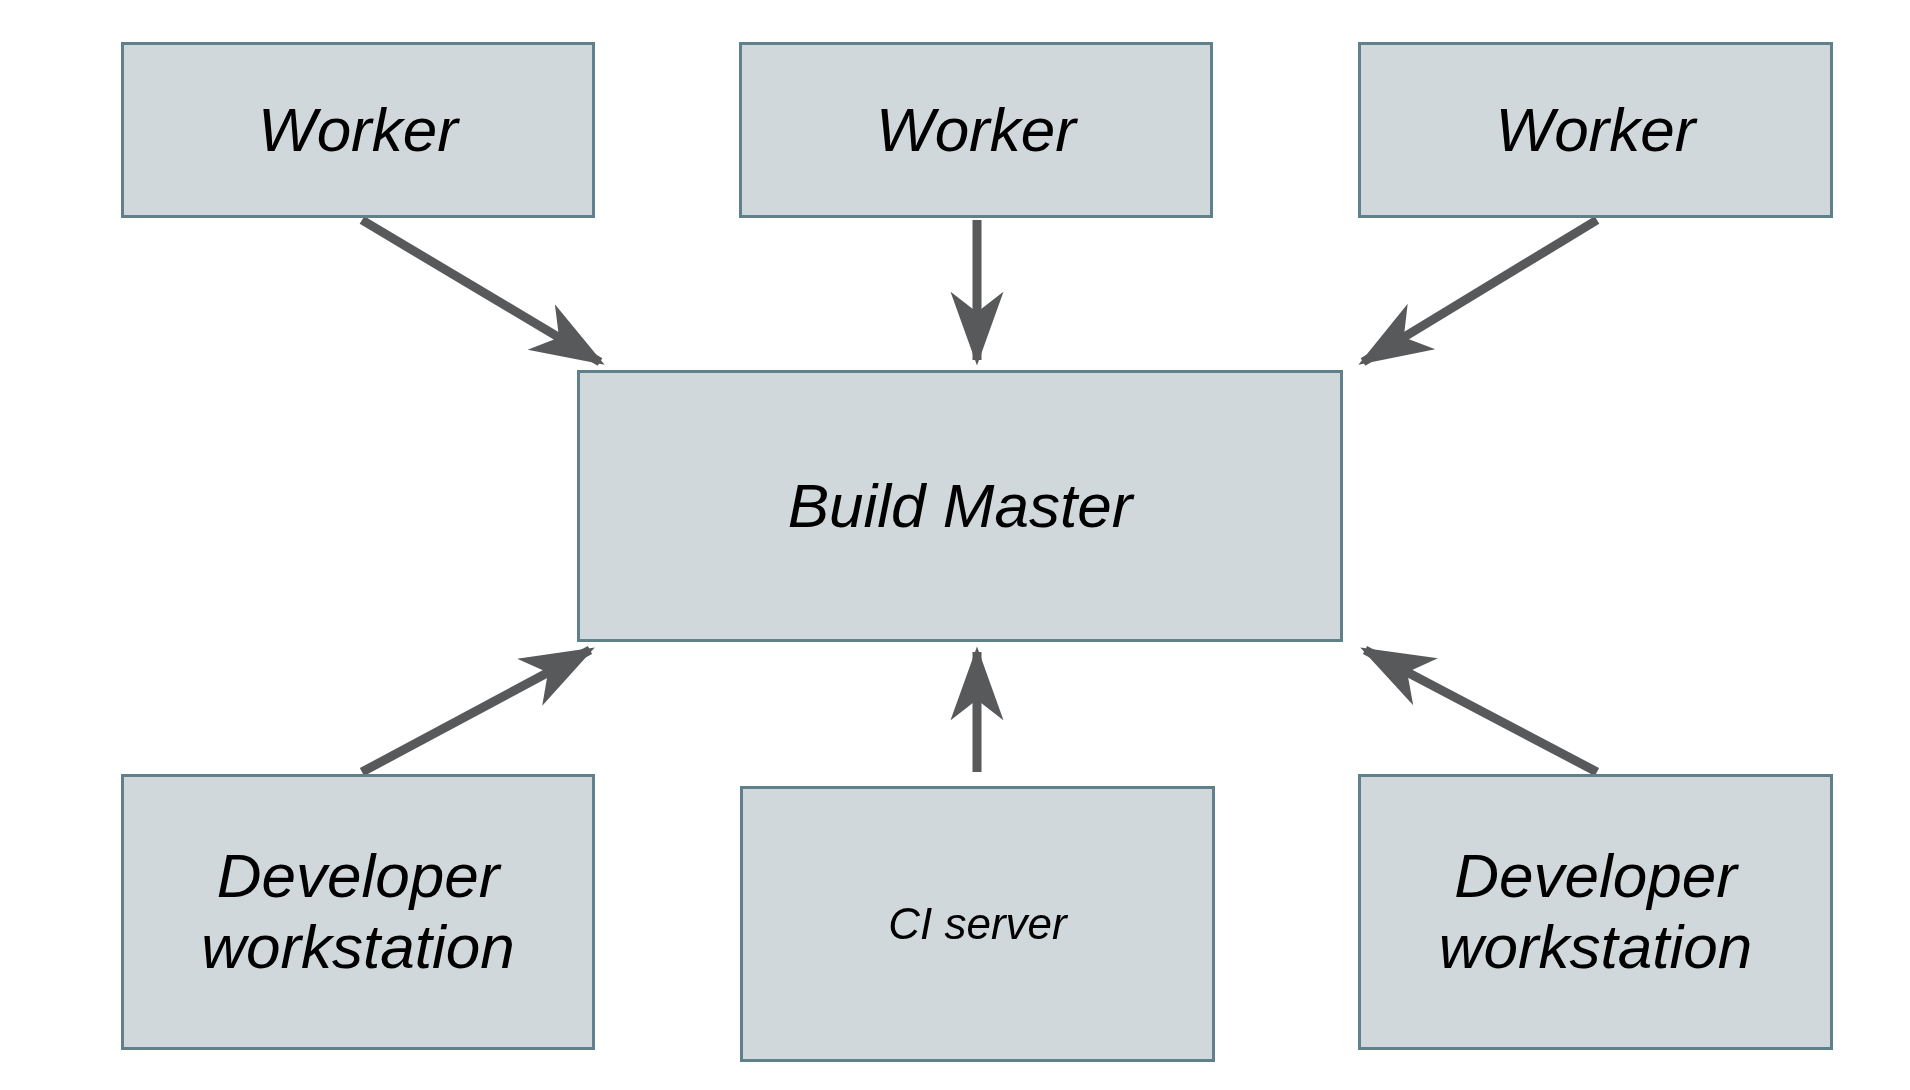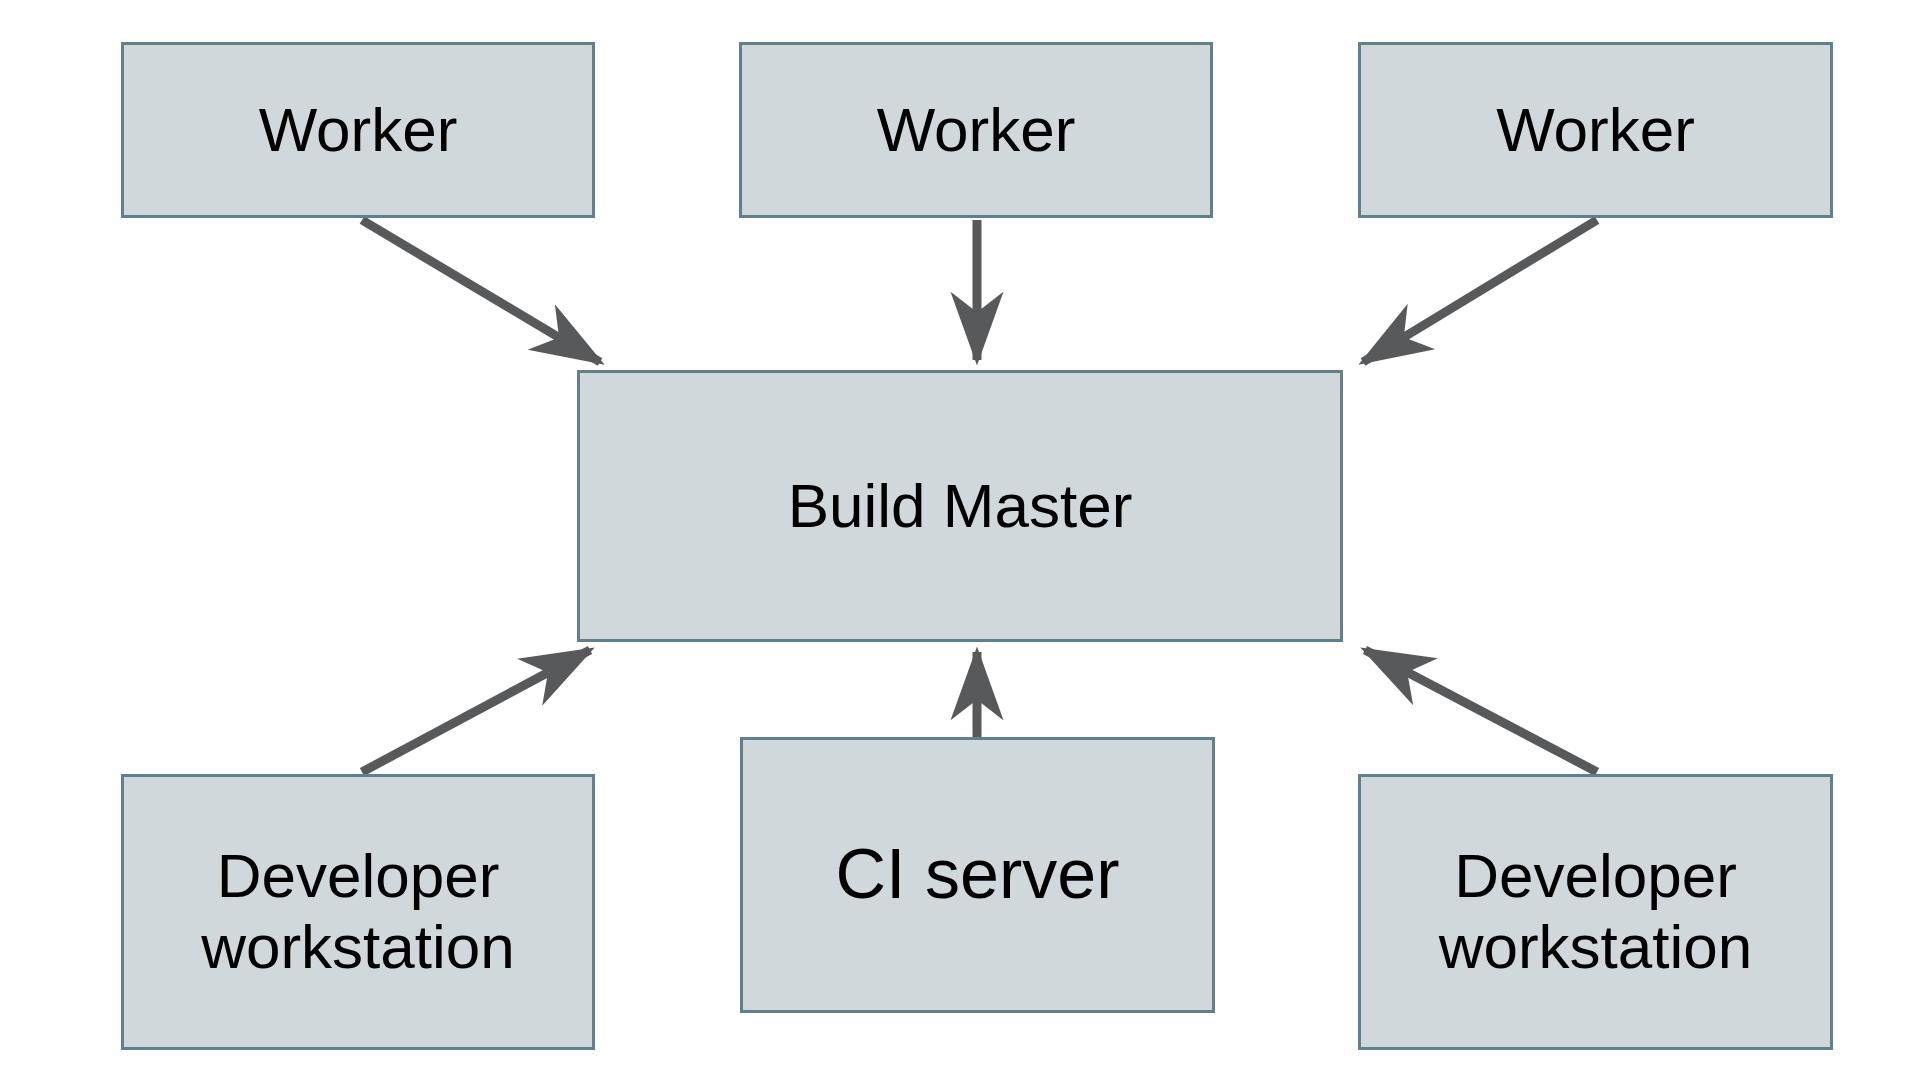--- a/index.html
+++ b/index.html
@@ -33,34 +33,35 @@
     background: #d0d8db;
     border: 3px solid #60808c;
     display: flex;
     align-items: center;
     justify-content: flex-end;
     text-align: center;
     color: #000000;
     line-height: 1.14;
     white-space: pre-line;
     font-weight: 400;
+    font-style: italic;
   }
   .node-label {
     display: block;
     width: 100%;
     padding: 0 10px;
     box-sizing: border-box;
   }
   
   #node-worker-1     { left: 121px;  top: 42px;  width: 474px; height: 176px; font-size: 62px; }
   #node-worker-2     { left: 739px;  top: 42px;  width: 474px; height: 176px; font-size: 62px; }
   #node-worker-3     { left: 1358px; top: 42px;  width: 475px; height: 176px; font-size: 62px; }
   #node-build-master { left: 577px;  top: 370px; width: 766px; height: 272px; font-size: 62px; }
   #node-dev-left     { left: 121px;  top: 774px; width: 474px; height: 276px; font-size: 62px; }
-  #node-ci-server    { left: 740px;  top: 737px; width: 475px; height: 276px; font-size: 70px; }
+  #node-ci-server    { left: 740px;  top: 786px; width: 475px; height: 276px; font-size: 44px; }
   #node-dev-right    { left: 1358px; top: 774px; width: 475px; height: 276px; font-size: 62px; }
 </style>
 </head>
 <body>
 
 <div id="diagram-root">
 
   <svg id="arrow-layer" viewBox="0 0 1910 1090" width="1910" height="1090" xmlns="http://www.w3.org/2000/svg">
     <defs>
       <marker id="arrowhead" markerWidth="9" markerHeight="9" refX="7.6" refY="3.1" orient="auto" markerUnits="strokeWidth">

